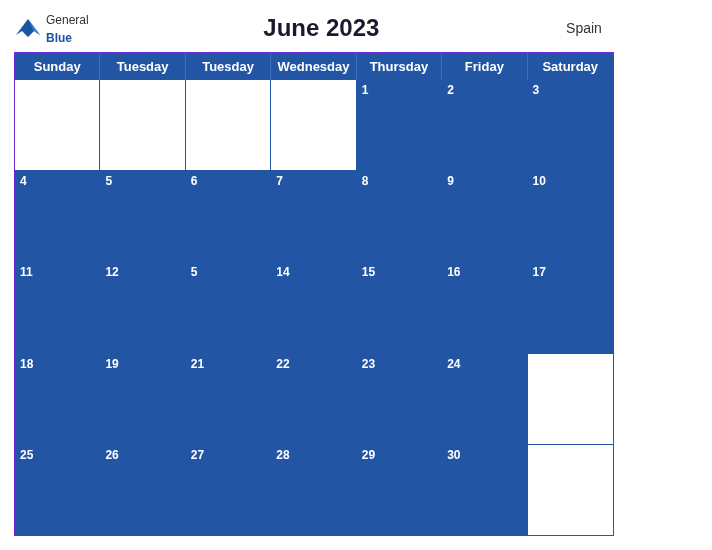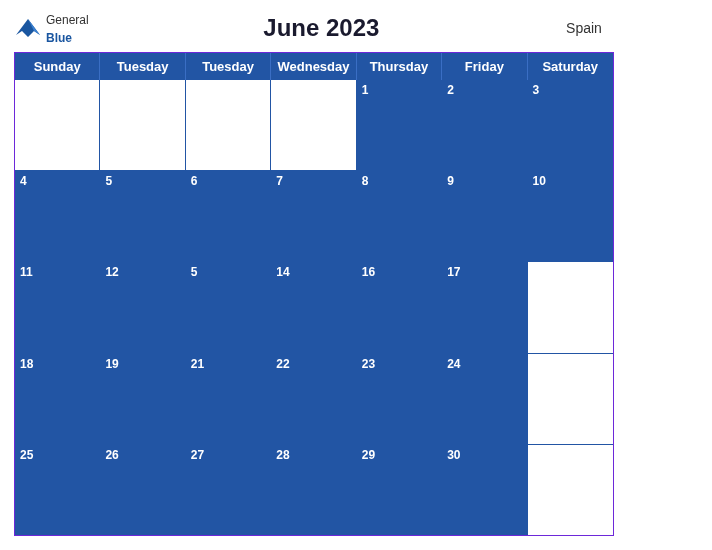--- a/index.html
+++ b/index.html
@@ -192,20 +192,23 @@
           <div class="day-cell header-blue">
             <div class="day-number">12</div>
           </div>
           <div class="day-cell header-blue">
             <div class="day-number">5</div>
           </div>
           <div class="day-cell header-blue">
             <div class="day-number">14</div>
           </div>
           <div class="day-cell header-blue">
+            <div class="day-number">15</div>
+          </div>
+          <div class="day-cell header-blue">
             <div class="day-number">16</div>
           </div>
           <div class="day-cell header-blue">
             <div class="day-number">17</div>
           </div>
         </div>
         <div class="week-row">
           <div class="day-cell header-blue">
             <div class="day-number">18</div>
           </div>

